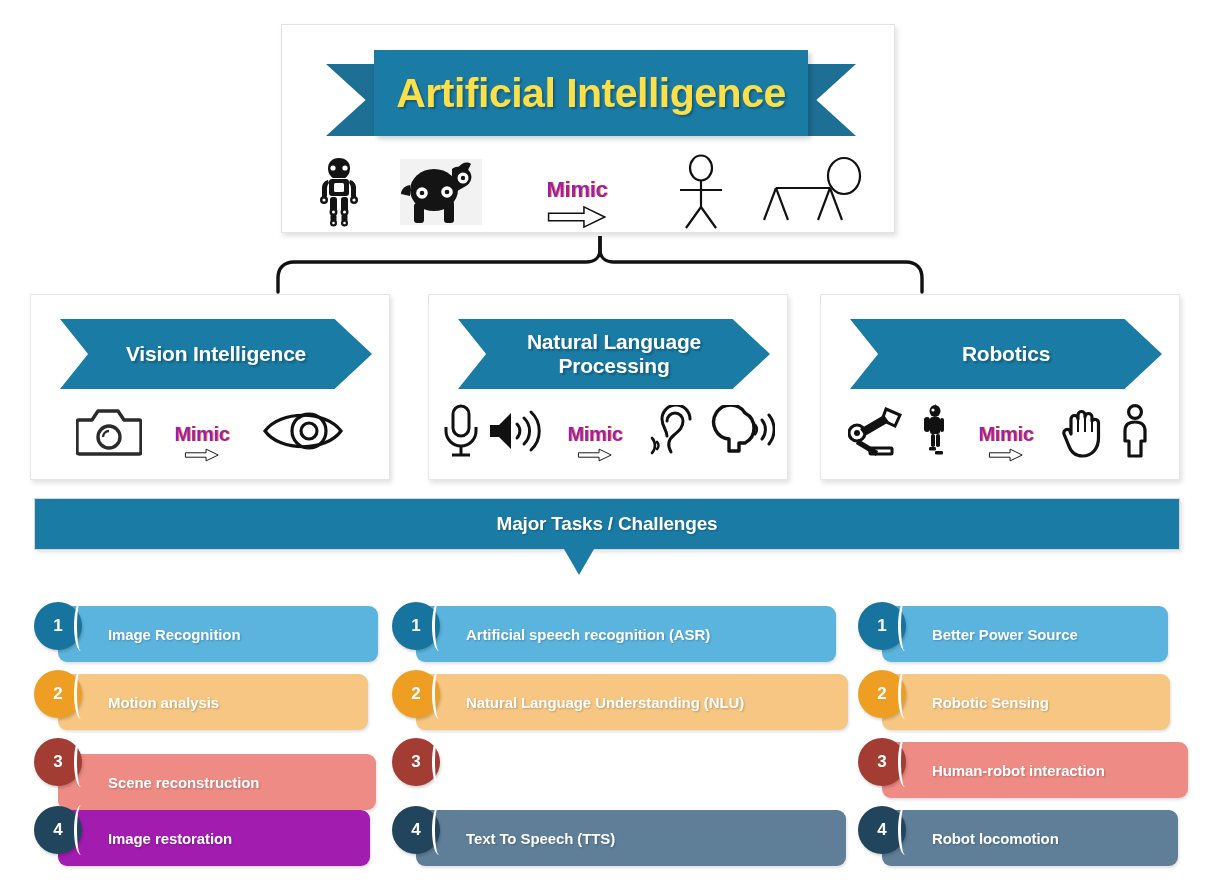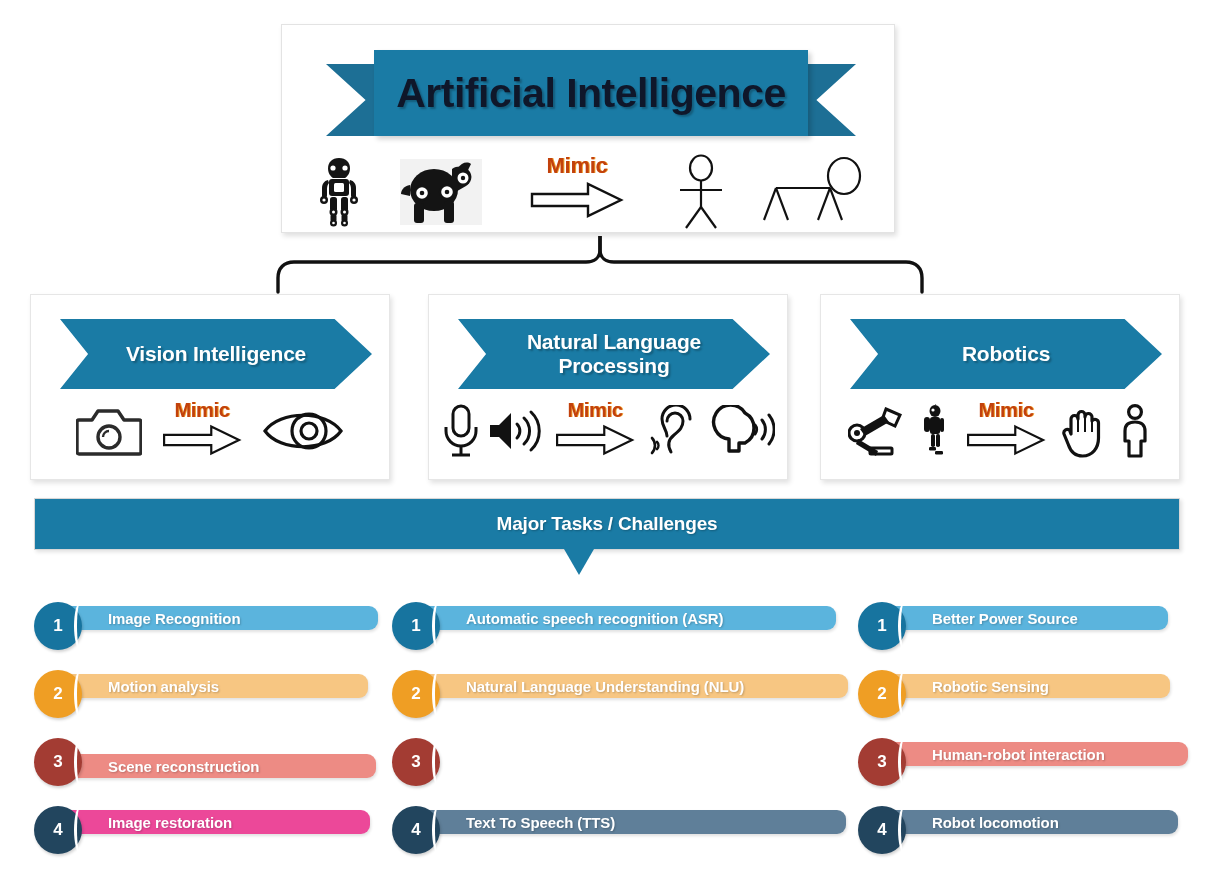--- a/index.html
+++ b/index.html
@@ -60,21 +60,21 @@
     top: 0px;
     right: 48px;
     height: 86px;
     background: #1a7ba5;
     box-shadow: 3px 3px 5px rgba(0,0,0,0.18);
     display: flex;
     align-items: center;
     justify-content: center;
   }
   #ai-title {
-    color: #0f172a;
+    color: #fde047;
     font-size: 41px;
     font-weight: bold;
     letter-spacing: -0.5px;
     text-shadow: 2px 2px 2px rgba(0,0,0,0.25);
     white-space: nowrap;
   }
 
   
   #ai-icons {
     position: absolute;
@@ -95,25 +95,26 @@
     height: 74px;
     display: flex;
     flex-direction: column;
     align-items: center;
     justify-content: flex-start;
     margin: 0 6px;
   }
   .mimic-label {
     font-size: 22px;
     font-weight: bold;
-    color: #c2410c;
+    color: #a21caf;
     letter-spacing: -0.3px;
     text-shadow: 1px 0 0 #f0a030;
     line-height: 1;
     margin-bottom: 4px;
+    margin-top: 24px;
   }
   .mimic-label.small { font-size: 20px; }
 
   
   #bracket {
     position: absolute;
     left: 270px;
     top: 236px;
     width: 660px;
     height: 60px;
@@ -210,21 +211,21 @@
   .task-row {
     position: relative;
     height: 48px;
     margin-bottom: 20px;
   }
   .task-bar {
     position: absolute;
     left: 24px;
     top: 4px;
     right: 0;
-    height: 24px;
+    height: 56px;
     border-radius: 9px;
     display: flex;
     align-items: center;
     box-shadow: 1px 2px 3px rgba(0,0,0,0.12);
   }
   .task-label {
     color: #ffffff;
     font-size: 15px;
     font-weight: bold;
     letter-spacing: -0.1px;
@@ -562,30 +563,30 @@
       </div>
       <div class="task-circle" style="background: rgb(239, 158, 36);">2</div>
     </div>
     <div class="task-row">
       <div class="task-bar" style="background: rgb(237, 139, 132);">
         <span class="task-label">Scene reconstruction</span>
       </div>
       <div class="task-circle" style="background: rgb(163, 60, 51);">3</div>
     </div>
     <div class="task-row">
-      <div class="task-bar" style="background: #ec4899;">
+      <div class="task-bar" style="background: #a21caf;">
         <span class="task-label">Image restoration</span>
       </div>
       <div class="task-circle" style="background: rgb(34, 69, 94);">4</div>
     </div>
   </div>
 <div class="task-col" id="col-nlp">
     <div class="task-row">
       <div class="task-bar" style="background: rgb(91, 180, 221);">
-        <span class="task-label">Automatic speech recognition (ASR)</span>
+        <span class="task-label">Artificial speech recognition (ASR)</span>
       </div>
       <div class="task-circle" style="background: rgb(23, 116, 159);">1</div>
     </div>
     <div class="task-row">
       <div class="task-bar" style="background: rgb(247, 198, 130);">
         <span class="task-label">Natural Language Understanding (NLU)</span>
       </div>
       <div class="task-circle" style="background: rgb(239, 158, 36);">2</div>
     </div>
     <div class="task-row">

